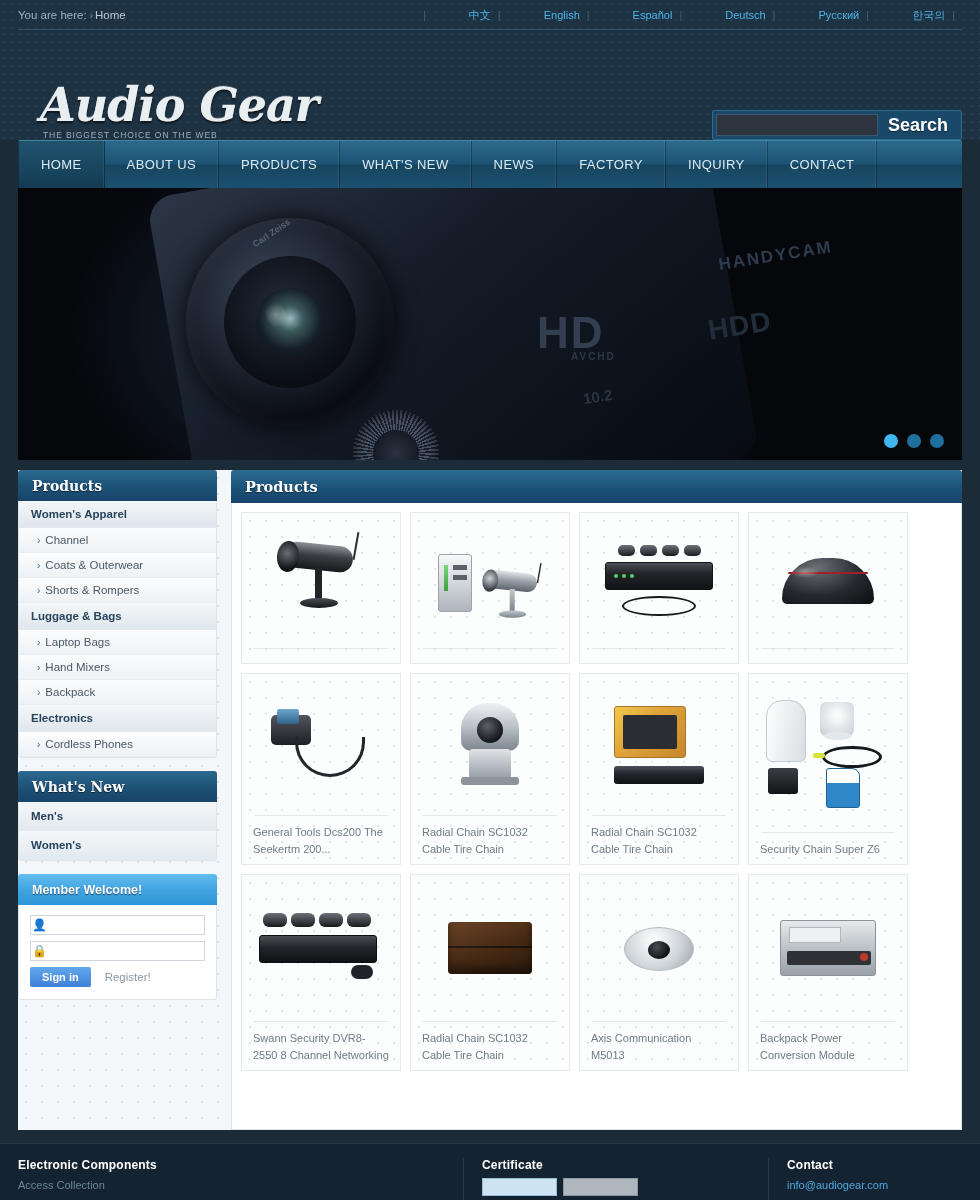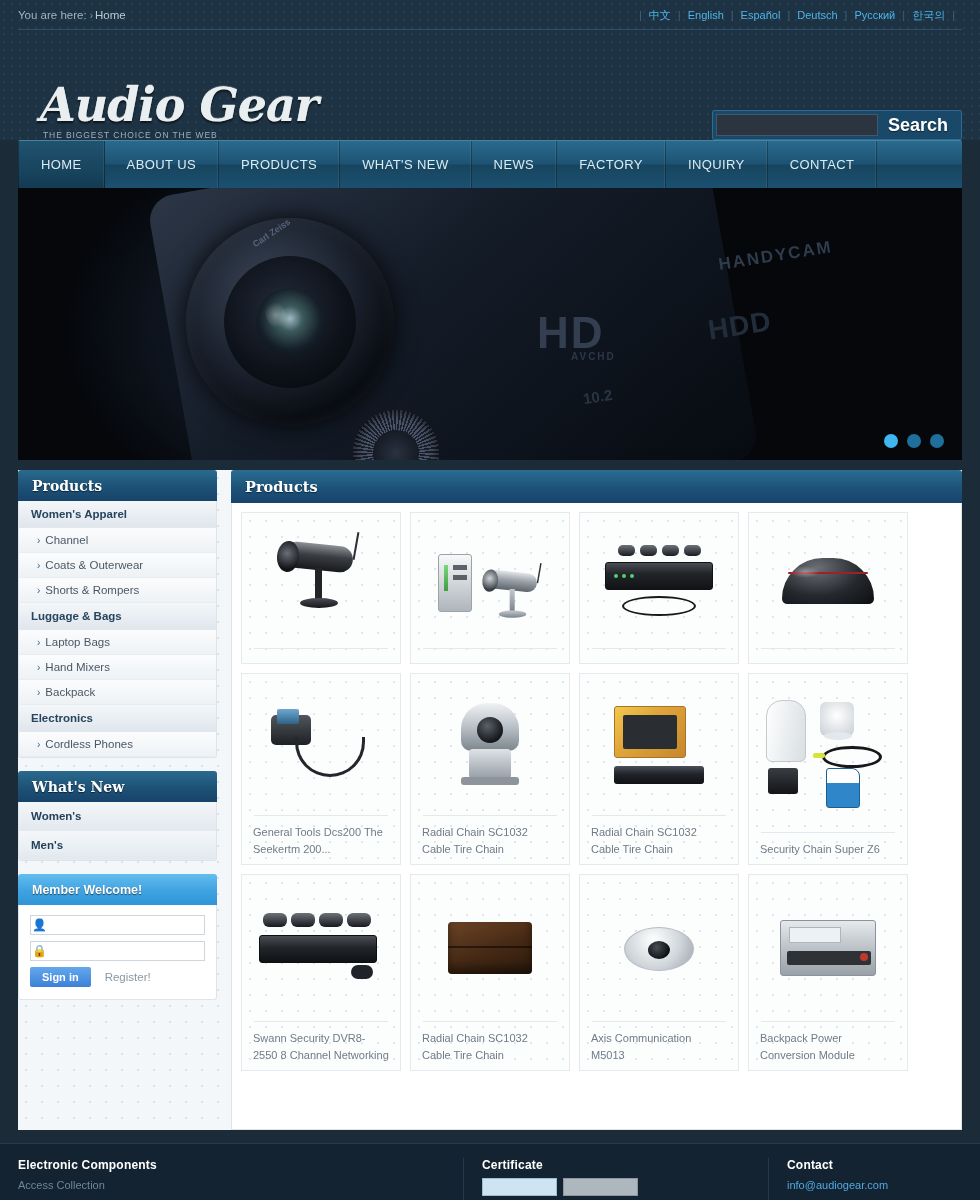--- a/index.html
+++ b/index.html
@@ -35,21 +35,21 @@
   #topbar:after {
     content:"";
     position:absolute; left:18px; right:18px; bottom:0;
     height:1px; background:#31506a;
   }
   .breadcrumb { color:#9fb5c4; font-size:11.5px; }
   .breadcrumb .crumb-arrow { color:#4aa3d6; margin:0 2px 0 3px; font-size:10px; }
   .breadcrumb .crumb-home { color:#b9cbd7; }
   .langs { display:flex; align-items:center; font-size:11px; }
   .langs .sep { color:#3c6381; margin:0 7px; }
-  .langs a { color:#4fb5e8; text-decoration:none; white-space:nowrap; }
+  .langs a { color:#4fb5e8; text-decoration:none; white-space:nowrap;margin-left:36px; }
 
   
   #masthead {
     height:110px;
     padding:0 18px;
     position:relative;
     display:flex; align-items:flex-end; justify-content:space-between;
   }
   .logo-wrap { padding-left:22px; margin-top:-6px;}
   .logo-text {
@@ -508,22 +508,22 @@
         <a class="cat-item"><span class="arr">›</span><span>Hand Mixers</span></a>
         <a class="cat-item"><span class="arr">›</span><span>Backpack</span></a>
         <a class="cat-group">Electronics</a>
         <a class="cat-item"><span class="arr">›</span><span>Cordless Phones</span></a>
       </div>
     </div>
 
     <div class="panel">
       <div class="panel-head">What's New</div>
       <div class="panel-body">
+        <a class="whatsnew-item">Men's</a>
         <a class="whatsnew-item">Women's</a>
-        <a class="whatsnew-item">Men's</a>
       </div>
     </div>
 
     <div class="panel">
       <div class="panel-head light">Member Welcome!</div>
       <div class="panel-body login-body">
         <div class="login-field">
           <span class="fic">👤</span>
           <input type="text" placeholder="" style="">
         </div>

